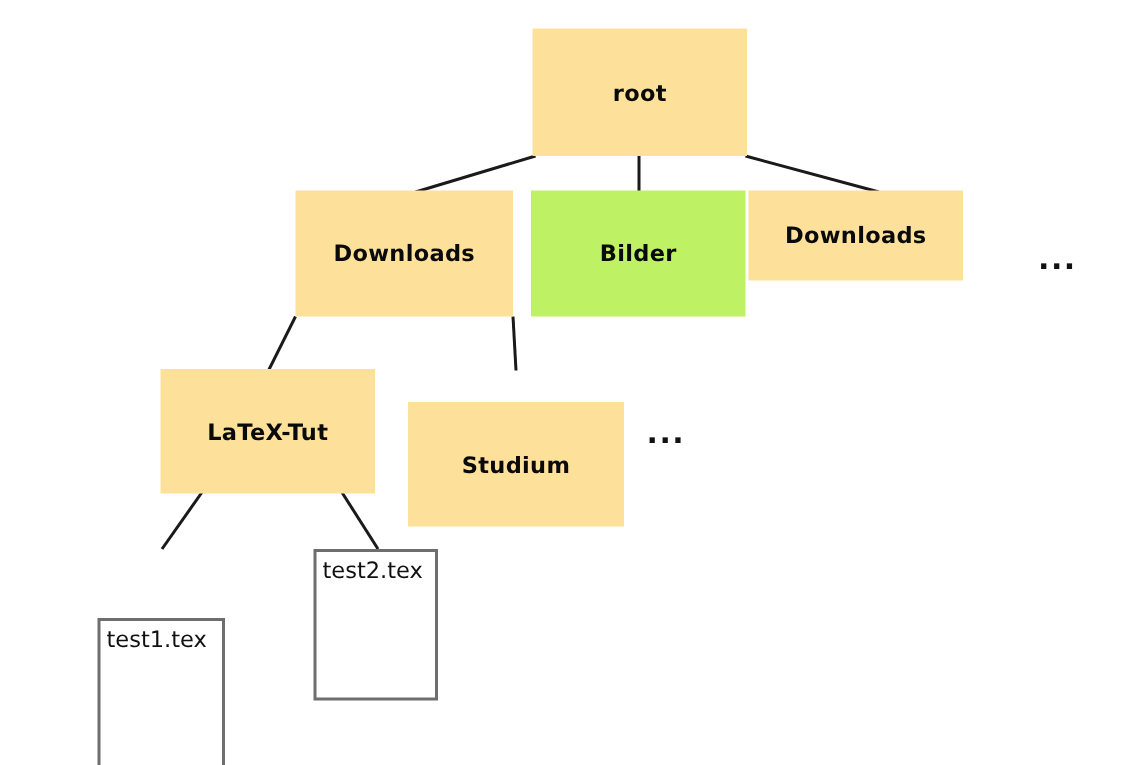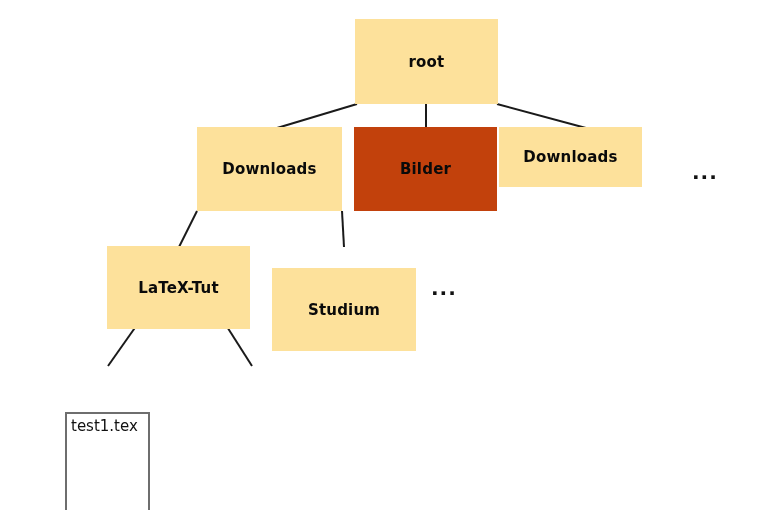--- a/index.html
+++ b/index.html
@@ -81,30 +81,33 @@
       <line x1="342" y1="211" x2="344" y2="247" stroke="#1a1a1a" stroke-width="2" stroke-linecap="butt"></line>
       <line x1="139" y1="322" x2="108" y2="366" stroke="#1a1a1a" stroke-width="2" stroke-linecap="butt"></line>
       <line x1="224" y1="322" x2="252" y2="366" stroke="#1a1a1a" stroke-width="2" stroke-linecap="butt"></line>
     </svg>
 <div class="node folder" style="left: 355px; top: 19px; width: 143px; height: 85px; background: rgb(253, 225, 155);">
       <span class="node-label">root</span>
     </div>
     <div class="node folder" style="left: 197px; top: 127px; width: 145px; height: 84px; background: rgb(253, 225, 155);">
       <span class="node-label">Downloads</span>
     </div>
-    <div class="node folder" style="left: 354px; top: 127px; width: 143px; height: 84px; background: #c2410c;">
+    <div class="node folder" style="left: 354px; top: 127px; width: 143px; height: 84px; background: #bef264;">
       <span class="node-label">Bilder</span>
     </div>
     <div class="node folder" style="left: 499px; top: 127px; width: 143px; height: 60px; background: rgb(253, 225, 155);">
       <span class="node-label">Downloads</span>
     </div>
     <div class="node folder" style="left: 107px; top: 246px; width: 143px; height: 83px; background: rgb(253, 225, 155); text-align: right;">
       <span class="node-label">LaTeX-Tut</span>
     </div>
     <div class="node folder" style="left: 272px; top: 246px; width: 144px; height: 83px; background: rgb(253, 225, 155); margin-top: 22px;">
       <span class="node-label">Studium</span>
     </div>
     <div class="node file" style="left: 65px; top: 366px; width: 85px; height: 101px; background: rgb(255, 255, 255); border-color: rgb(110, 110, 110); margin-top: 46px;">
       <span class="node-label">test1.tex</span>
     </div>
+    <div class="node file" style="left: 209px; top: 366px; width: 83px; height: 101px; background: rgb(255, 255, 255); border-color: rgb(110, 110, 110);">
+      <span class="node-label">test2.tex</span>
+    </div>
     <div class="ellipsis" style="left: 692px; top: 162px;">...</div>
     <div class="ellipsis" style="left: 431px; top: 278px;">...</div>
   </div>
 
 </body></html>

